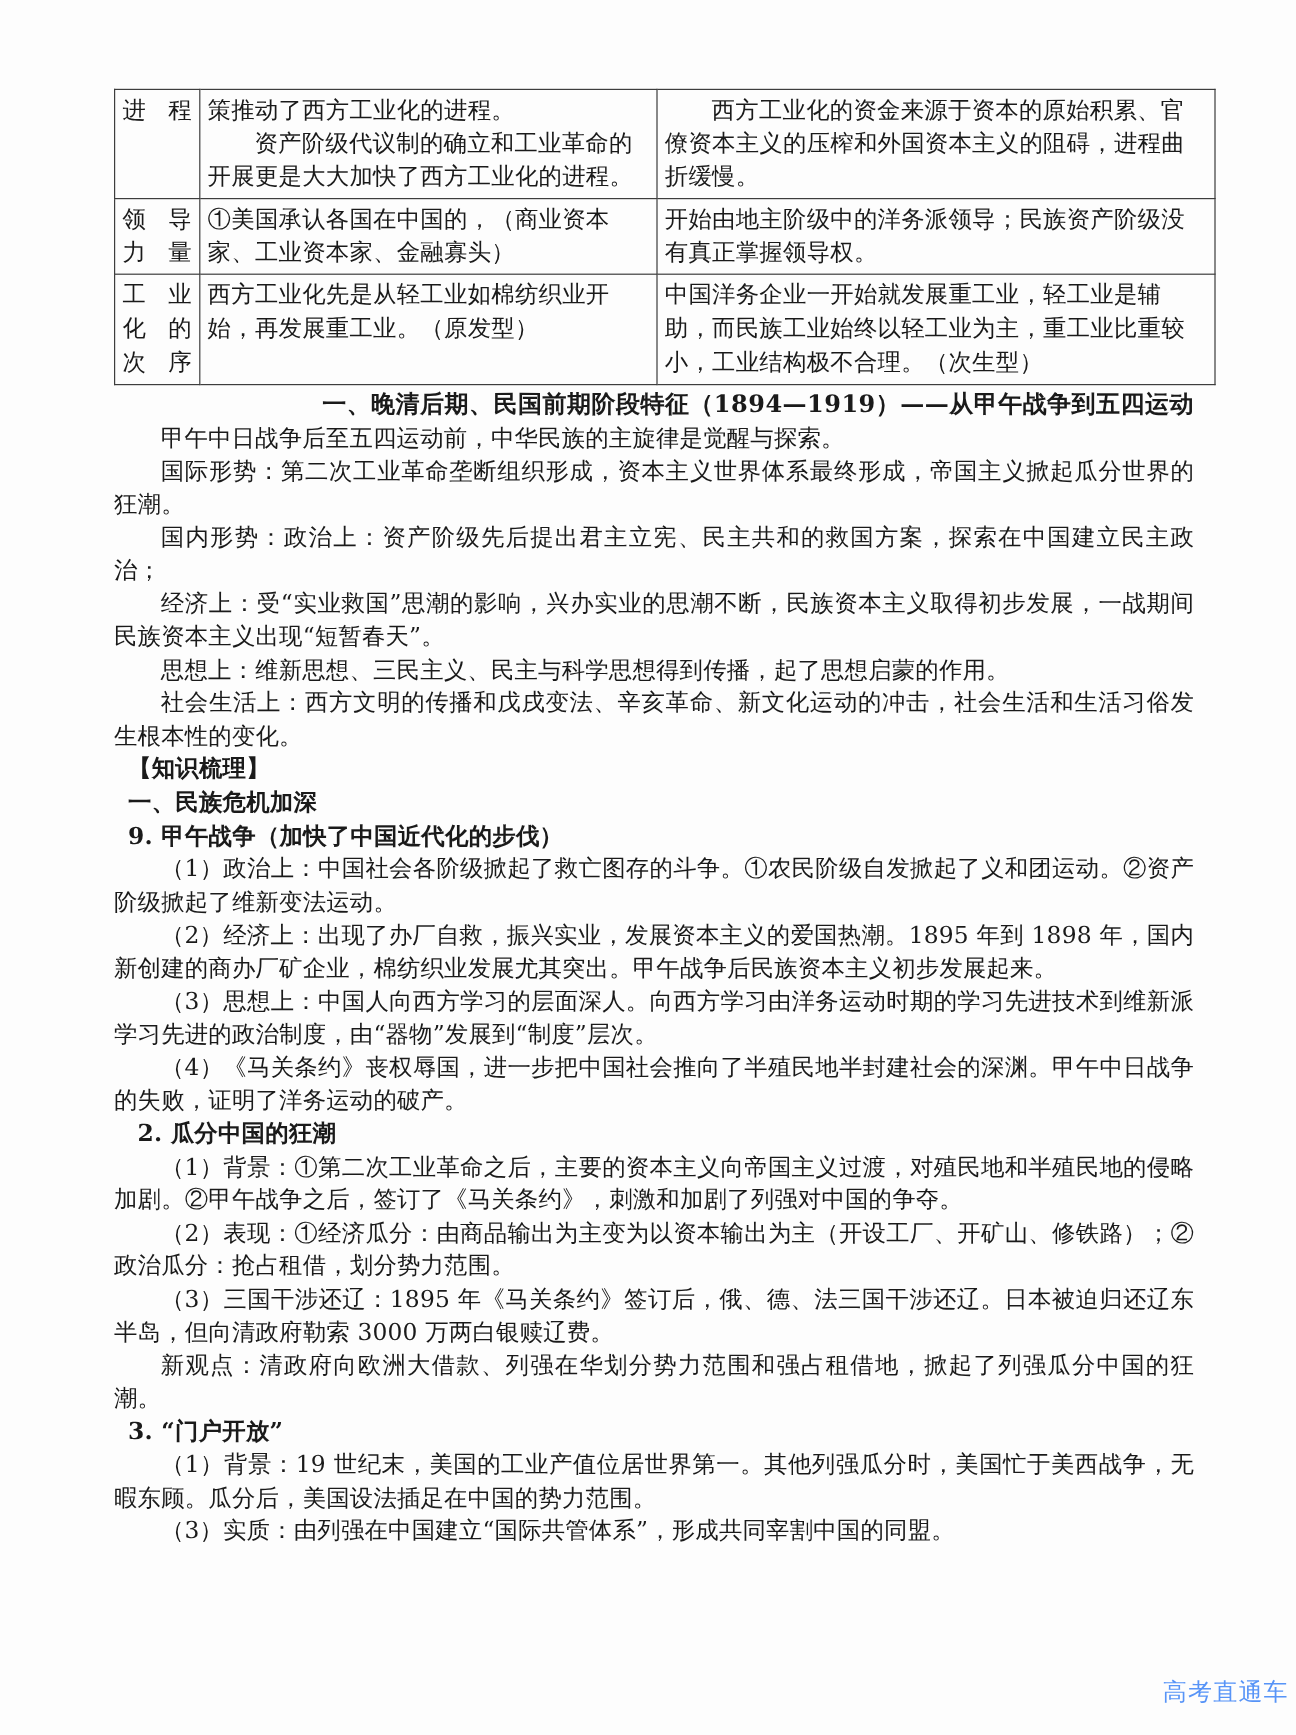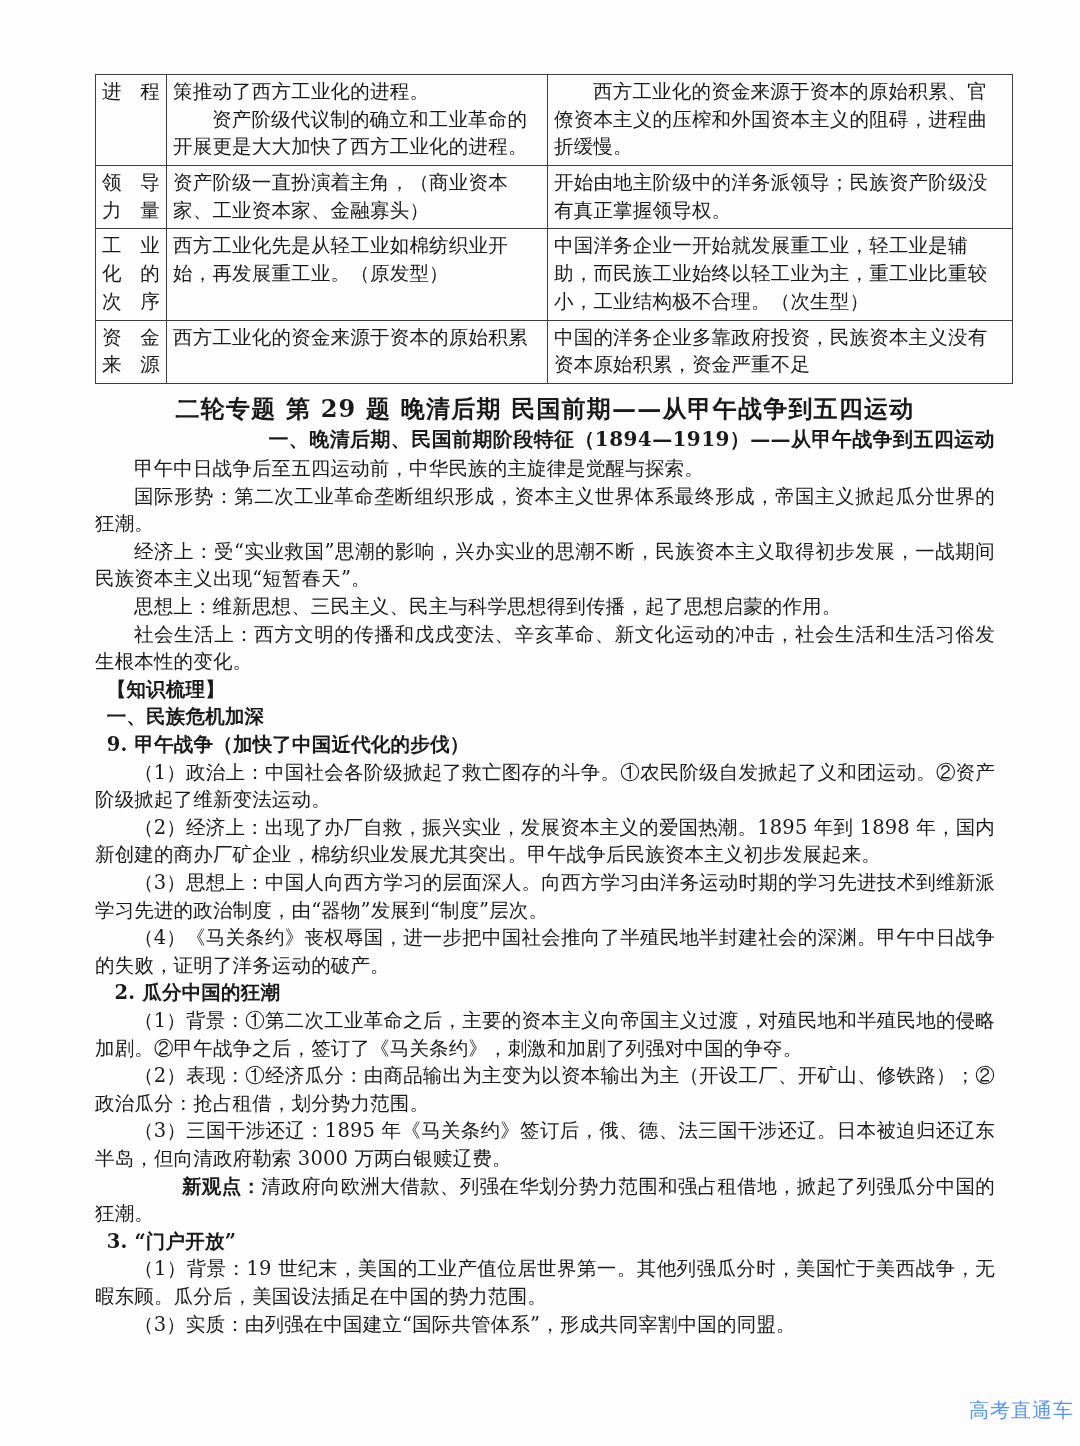--- a/index.html
+++ b/index.html
@@ -83,21 +83,21 @@
   }
   p.bold-head {
     font-size: 19.5px;
     font-weight: bold;
     line-height: 1.42;
     margin: 0;
     text-indent: 1em;
     letter-spacing: 0.2px;
   }
   p.bold-head.l0 { text-indent: 0.6em; }
-  .inline-b { font-weight: bold; margin-left: 48px; }
+  .inline-b { font-weight: normal; }
 
   
   .watermark {
     position: absolute;
     right: 6px;
     bottom: 22px;
     font-size: 20px;
     color: #3b82f6;
     letter-spacing: 1px;
     font-family: "DejaVu Sans", "Liberation Sans", sans-serif;
@@ -119,41 +119,36 @@
           <td class="col-west">
             <span>策推动了西方工业化的进程。</span>
             <span class="indent2">资产阶级代议制的确立和工业革命的开展更是大大加快了西方工业化的进程。</span>
           </td>
           <td class="col-china">
             <span class="indent2">西方工业化的资金来源于资本的原始积累、官僚资本主义的压榨和外国资本主义的阻碍，进程曲折缓慢。</span>
           </td>
         </tr>
         <tr>
           <td class="col-label">领导力量</td>
-          <td class="col-west">资产阶级一直扮演着主角，（商业资本家、工业资本家、金融寡头）</td>
+          <td class="col-west">①美国承认各国在中国的，（商业资本家、工业资本家、金融寡头）</td>
           <td class="col-china">开始由地主阶级中的洋务派领导；民族资产阶级没有真正掌握领导权。</td>
         </tr>
         <tr>
           <td class="col-label">工业化的次序</td>
           <td class="col-west">西方工业化先是从轻工业如棉纺织业开始，再发展重工业。（原发型）</td>
           <td class="col-china">中国洋务企业一开始就发展重工业，轻工业是辅助，而民族工业始终以轻工业为主，重工业比重较小，工业结构极不合理。（次生型）</td>
         </tr>
-        <tr>
-          <td class="col-label">资金来源</td>
-          <td class="col-west">西方工业化的资金来源于资本的原始积累</td>
-          <td class="col-china">中国的洋务企业多靠政府投资，民族资本主义没有资本原始积累，资金严重不足</td>
-        </tr>
       </tbody>
     </table>
 
-    <div class="sect-title">二轮专题  第 29 题  晚清后期  民国前期——从甲午战争到五四运动</div>
     <div class="sub-title">一、晚清后期、民国前期阶段特征（1894—1919）——从甲午战争到五四运动</div>
 
     <p class="para">甲午中日战争后至五四运动前，中华民族的主旋律是觉醒与探索。</p>
     <p class="para">国际形势：第二次工业革命垄断组织形成，资本主义世界体系最终形成，帝国主义掀起瓜分世界的狂潮。</p>
+    <p class="para">国内形势：政治上：资产阶级先后提出君主立宪、民主共和的救国方案，探索在中国建立民主政治；</p>
     <p class="para">经济上：受“实业救国”思潮的影响，兴办实业的思潮不断，民族资本主义取得初步发展，一战期间民族资本主义出现“短暂春天”。</p>
     <p class="para">思想上：维新思想、三民主义、民主与科学思想得到传播，起了思想启蒙的作用。</p>
     <p class="para">社会生活上：西方文明的传播和戊戌变法、辛亥革命、新文化运动的冲击，社会生活和生活习俗发生根本性的变化。</p>
 
     <p class="bold-head l0">【知识梳理】</p>
     <p class="bold-head l0">一、民族危机加深</p>
     <p class="bold-head l0">9. 甲午战争（加快了中国近代化的步伐）</p>
 
     <p class="para">（1）政治上：中国社会各阶级掀起了救亡图存的斗争。①农民阶级自发掀起了义和团运动。②资产阶级掀起了维新变法运动。</p>
     <p class="para">（2）经济上：出现了办厂自救，振兴实业，发展资本主义的爱国热潮。1895 年到 1898 年，国内新创建的商办厂矿企业，棉纺织业发展尤其突出。甲午战争后民族资本主义初步发展起来。</p>

